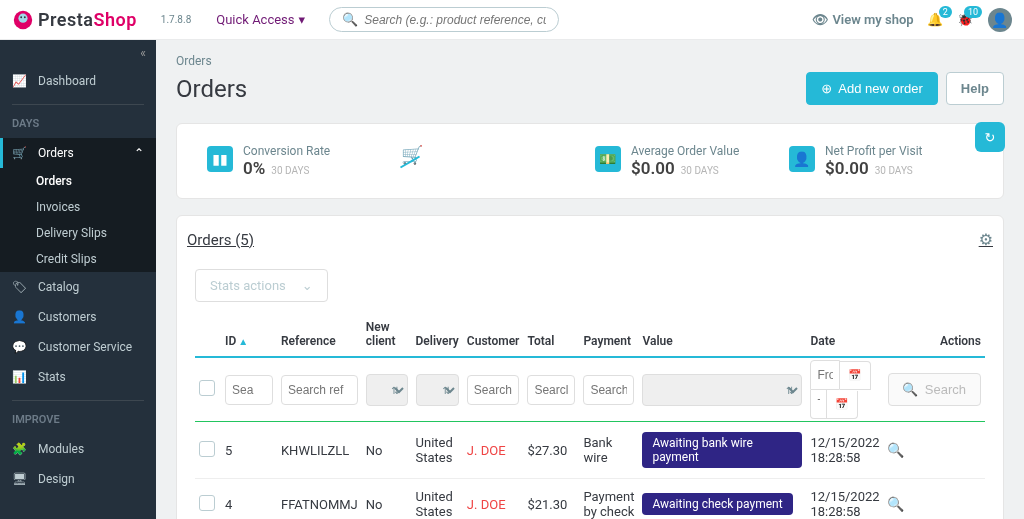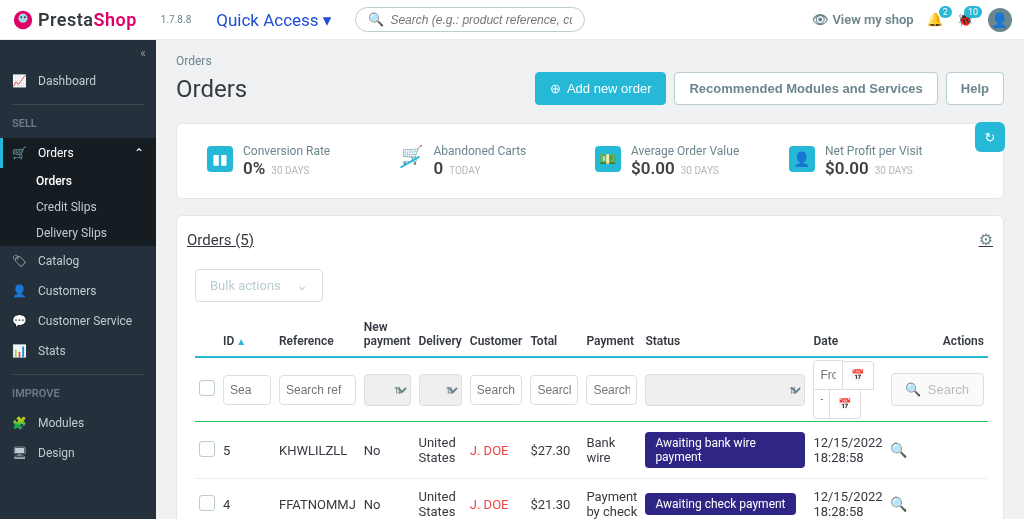--- a/index.html
+++ b/index.html
@@ -4,21 +4,21 @@
 <style>
 * { box-sizing: border-box; margin: 0; padding: 0; }
 body { font-family: -apple-system, BlinkMacSystemFont, "Segoe UI", Roboto, sans-serif; font-size: 13px; color: #363a41; background: #f5f5f5; overflow: hidden; }
 .app { display: flex; flex-direction: column; height: 519px; width: 1024px; }
 .topbar { display: flex; align-items: center; height: 40px; background: #fff; border-bottom: 1px solid #eaebec; padding: 0 12px; gap: 10px; }
 .logo { display: flex; align-items: center; gap: 4px; }
 .logo-icn { width: 22px; height: 22px; }
 .logo-text { font-size: 18px; font-weight: 600; letter-spacing: .5px; }
 .logo-text .pink { color: #df0067; }
 .ver { color: #6c868e; font-size: 10px; margin-left: 20px; }
-.quick { color: #1d4ed8; margin-left: 15px; font-size: 17px; display:flex; align-items:center; gap:4px;}
+.quick { color: #701a75; margin-left: 15px; font-size: 13px; display:flex; align-items:center; gap:4px;}
 .search { flex: 0 0 auto; margin-left: 14px; display: flex; align-items: center; border: 1px solid #bbcdd2; border-radius: 20px; padding: 4px 12px; width: 230px; color:#6c868e; }
 .search input { border: none; outline: none; font-size: 12px; width: 100%; color:#6c868e; font-style: italic; }
 .topbar-right { margin-left: auto; display: flex; align-items: center; gap: 14px; }
 .view-shop { color: #6c868e; font-weight: 600; display:flex; align-items:center; gap:4px;}
 .bell, .cart { position: relative; color:#6c868e; }
 .badge-sm { position: absolute; top: -6px; right: -8px; background: #25b9d7; color: #fff; border-radius: 10px; font-size: 9px; padding: 0 4px; line-height: 12px; }
 .avatar-sm { width: 24px; height: 24px; border-radius: 50%; background: #6c868e; color:#fff; display:flex; align-items:center; justify-content:center; font-size:14px;}
 .body { display: flex; flex: 1; overflow: hidden; }
 .sidebar { width: 156px; background: #24303c; color: #bfcdd2; display: flex; flex-direction: column; font-size: 12px; overflow-y: auto; }
 .collapse { text-align: right; padding: 6px 10px; color: #999; }
@@ -111,30 +111,31 @@
   </div>
 
   <div class="body">
     <div class="sidebar">
       <div class="collapse">«</div>
       <div class="side-item">
           <span class="icn">📈</span>
           <span>Dashboard</span>
         </div>
       <div class="side-sep"></div>
-      <div class="side-cat">SELL</div>
+      <div class="side-cat">DAYS</div>
       <div class="side-item active">
           <span class="icn">🛒</span>
           <span>Orders</span>
           <span style="margin-left:auto;">⌃</span>
         </div>
       <div class="side-sub">
         <div class="sub-item active">Orders</div>
+        <div class="sub-item">Invoices</div>
+        <div class="sub-item">Delivery Slips</div>
         <div class="sub-item">Credit Slips</div>
-        <div class="sub-item">Delivery Slips</div>
       </div>
       <div class="side-item">
           <span class="icn">🏷</span>
           <span>Catalog</span>
         </div>
       <div class="side-item">
           <span class="icn">👤</span>
           <span>Customers</span>
         </div>
       <div class="side-item">
@@ -161,69 +162,67 @@
     <div class="main">
       <div class="header">
         <div class="crumb">Orders</div>
         <div class="header-row">
           <h1 class="page-title">Orders</h1>
           <div class="header-actions">
             <button class="btn btn-primary">
                 <span>⊕</span>
                 <span>Add new order</span>
               </button>
-            <button class="btn btn-outline">Recommended Modules and Services</button>
             <button class="btn btn-outline">Help</button>
           </div>
         </div>
       </div>
 
       <div class="panel">
         <div class="refresh">↻</div>
         <div class="metrics">
           <div class="metric">
             <div class="m-icn blue">▮▮</div>
             <div><div class="m-label">Conversion Rate</div><span class="m-val">0%</span><span class="m-sub">30 DAYS</span></div>
           </div>
           <div class="metric">
             <div class="cart-strike">🛒</div>
-            <div><div class="m-label">Abandoned Carts</div><span class="m-val">0</span><span class="m-sub">TODAY</span></div>
           </div>
           <div class="metric">
             <div class="m-icn blue">💵</div>
             <div><div class="m-label">Average Order Value</div><span class="m-val">$0.00</span><span class="m-sub">30 DAYS</span></div>
           </div>
           <div class="metric">
             <div class="m-icn blue">👤</div>
             <div><div class="m-label">Net Profit per Visit</div><span class="m-val">$0.00</span><span class="m-sub">30 DAYS</span></div>
           </div>
         </div>
       </div>
 
       <div class="panel orders-panel">
         <div class="panel-head">
           <div class="panel-title">Orders (5)</div>
           <div class="gear">⚙</div>
         </div>
         <div class="bulk">
-            <span>Bulk actions</span>
+            <span>Stats actions</span>
             <span>⌄</span>
           </div>
         <table>
           <thead>
             <tr>
               <th style="width:26px;"></th>
               <th><span>ID</span><span class="sort">▲</span></th>
               <th>Reference</th>
-              <th style="width:50px;">New payment</th>
+              <th style="width:50px;">New client</th>
               <th>Delivery</th>
               <th>Customer</th>
               <th>Total</th>
               <th>Payment</th>
-              <th>Status</th>
+              <th>Value</th>
               <th>Date</th>
               <th class="right">Actions</th>
             </tr>
           </thead>
           <tbody>
             <tr class="filter-row">
               <td><span class="chk"></span></td>
               <td><input style="width: 48px;" placeholder="Sea"></td>
               <td><input placeholder="Search ref" style=""></td>
               <td>

